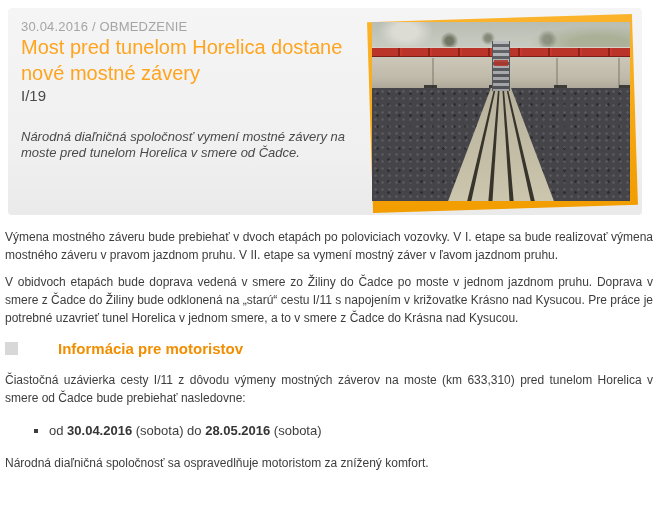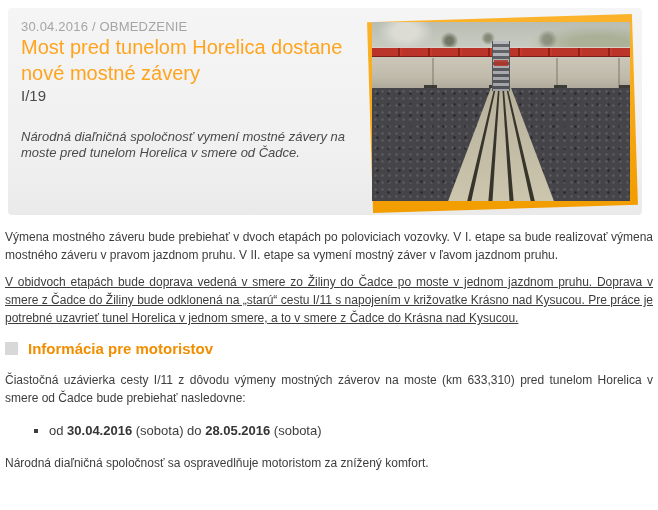--- a/index.html
+++ b/index.html
@@ -60,22 +60,22 @@
     background:
       repeating-linear-gradient(180deg, rgba(255,255,255,.35) 0 3px, rgba(45,45,50,.45) 3px 6px),
       linear-gradient(180deg,#93969a 0%,#6b6d71 100%);
     border-left:1px solid #55565a; border-right:1px solid #55565a; }
   .ph-post-red { position:absolute; left:122px; top:38px; width:14px; height:6px;
     background:#b23227; opacity:.85; }
 
   
   .content { position:absolute; left:5px; top:228px; width:648px; }
   .content p { font-size:12px; line-height:18px; text-align:justify; margin-bottom:9px; }
-  .content p.p2 { margin-bottom:10px;text-decoration:underline; }
-  h2.section { display:flex; align-items:center; margin:13px 0 14px 0; }
+  .content p.p2 { margin-bottom:10px; }
+  h2.section { display:flex; align-items:center; margin:13px 0 14px 0;gap:30px; }
   h2.section .sq { width:13px; height:13px; background:#d8d8d8; margin-right:10px; flex:none; }
   h2.section .txt { font-size:15px; font-weight:700; color:#f18e00; }
   ul.closure { margin:15px 0 14px 44px; list-style:square; color:#3d3d3d; }
   ul.closure li { font-size:13px; line-height:18px; }
   ul.closure b { font-weight:700; color:#353535; }
   .content p.last { margin-top:13px; text-align:left; }
 </style>
 </head>
 <body>
 

